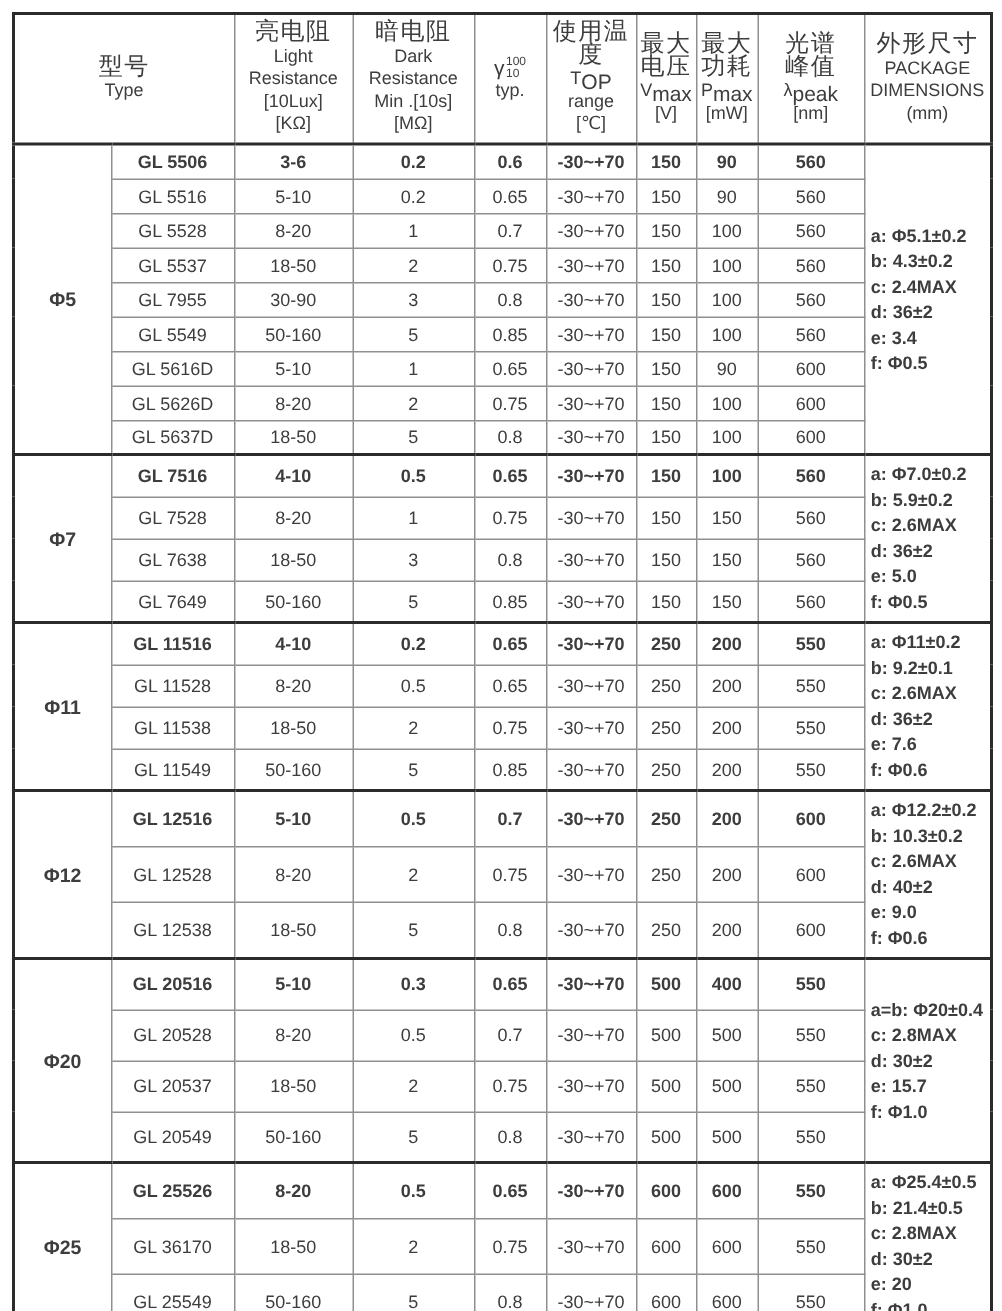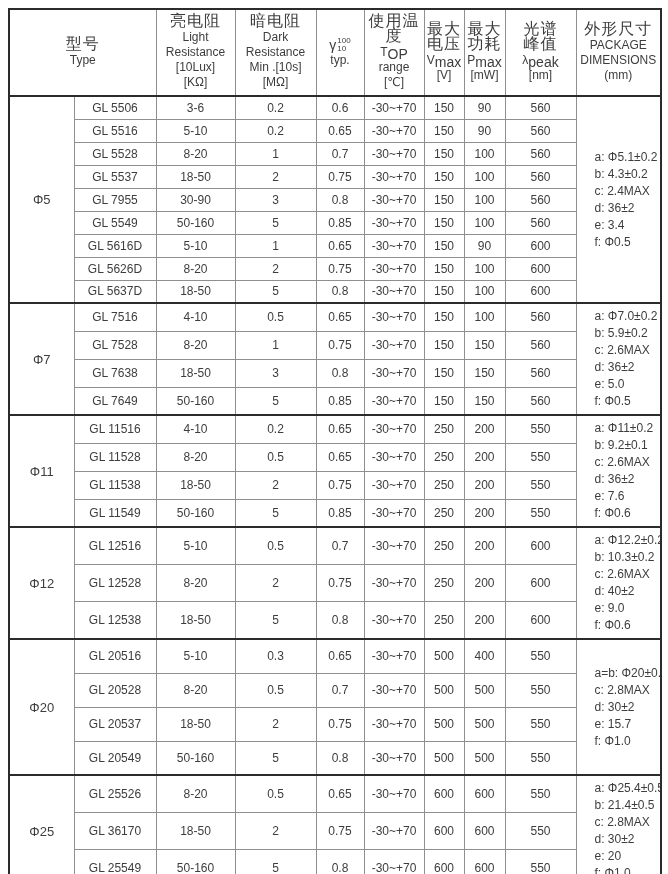--- a/index.html
+++ b/index.html
@@ -31,25 +31,25 @@
   }
   thead th { border-bottom:2px solid #2b2b2b; height:85px; line-height:15px; }
   thead th .zh { font-size:16px; letter-spacing:1px;font-family:Liberation Mono, monospace; }
   thead th .ln { line-height:15px; }
   th.type-head .gap { }
   sub { font-size:14px; line-height:0; }
   .gamma-row { display:flex; align-items:center; justify-content:center; line-height:12px; }
   .gamma-sym { font-size:14px; }
   .gamma-stack { display:inline-flex; flex-direction:column; align-items:flex-start; margin-left:1px; }
   .gamma-stack span { font-size:8px; line-height:8px; }
-  tbody tr.group-start td { border-top:2px solid #2b2b2b; }
+  tbody tr.group-start td { border-top:2px solid #2b2b2b;font-weight:bold; }
   td.size-cell { font-size:13px;margin-top:48px; }
   td.pkg-cell {
     text-align:left;
-    padding:4px 2px 4px 18px;
+    padding:4px 2px 4px 4px;
     font-size:12px;
   }
   td.pkg-cell div { line-height:17px; white-space:nowrap; }
   tr.g0 { height:23px; }
   tr.g1 { height:27px; }
   tr.g2 { height:28px; }
   tr.g3 { height:35px; }
   tr.g4 { height:34px; }
   tr.g5 { height:37px; }
 </style>

